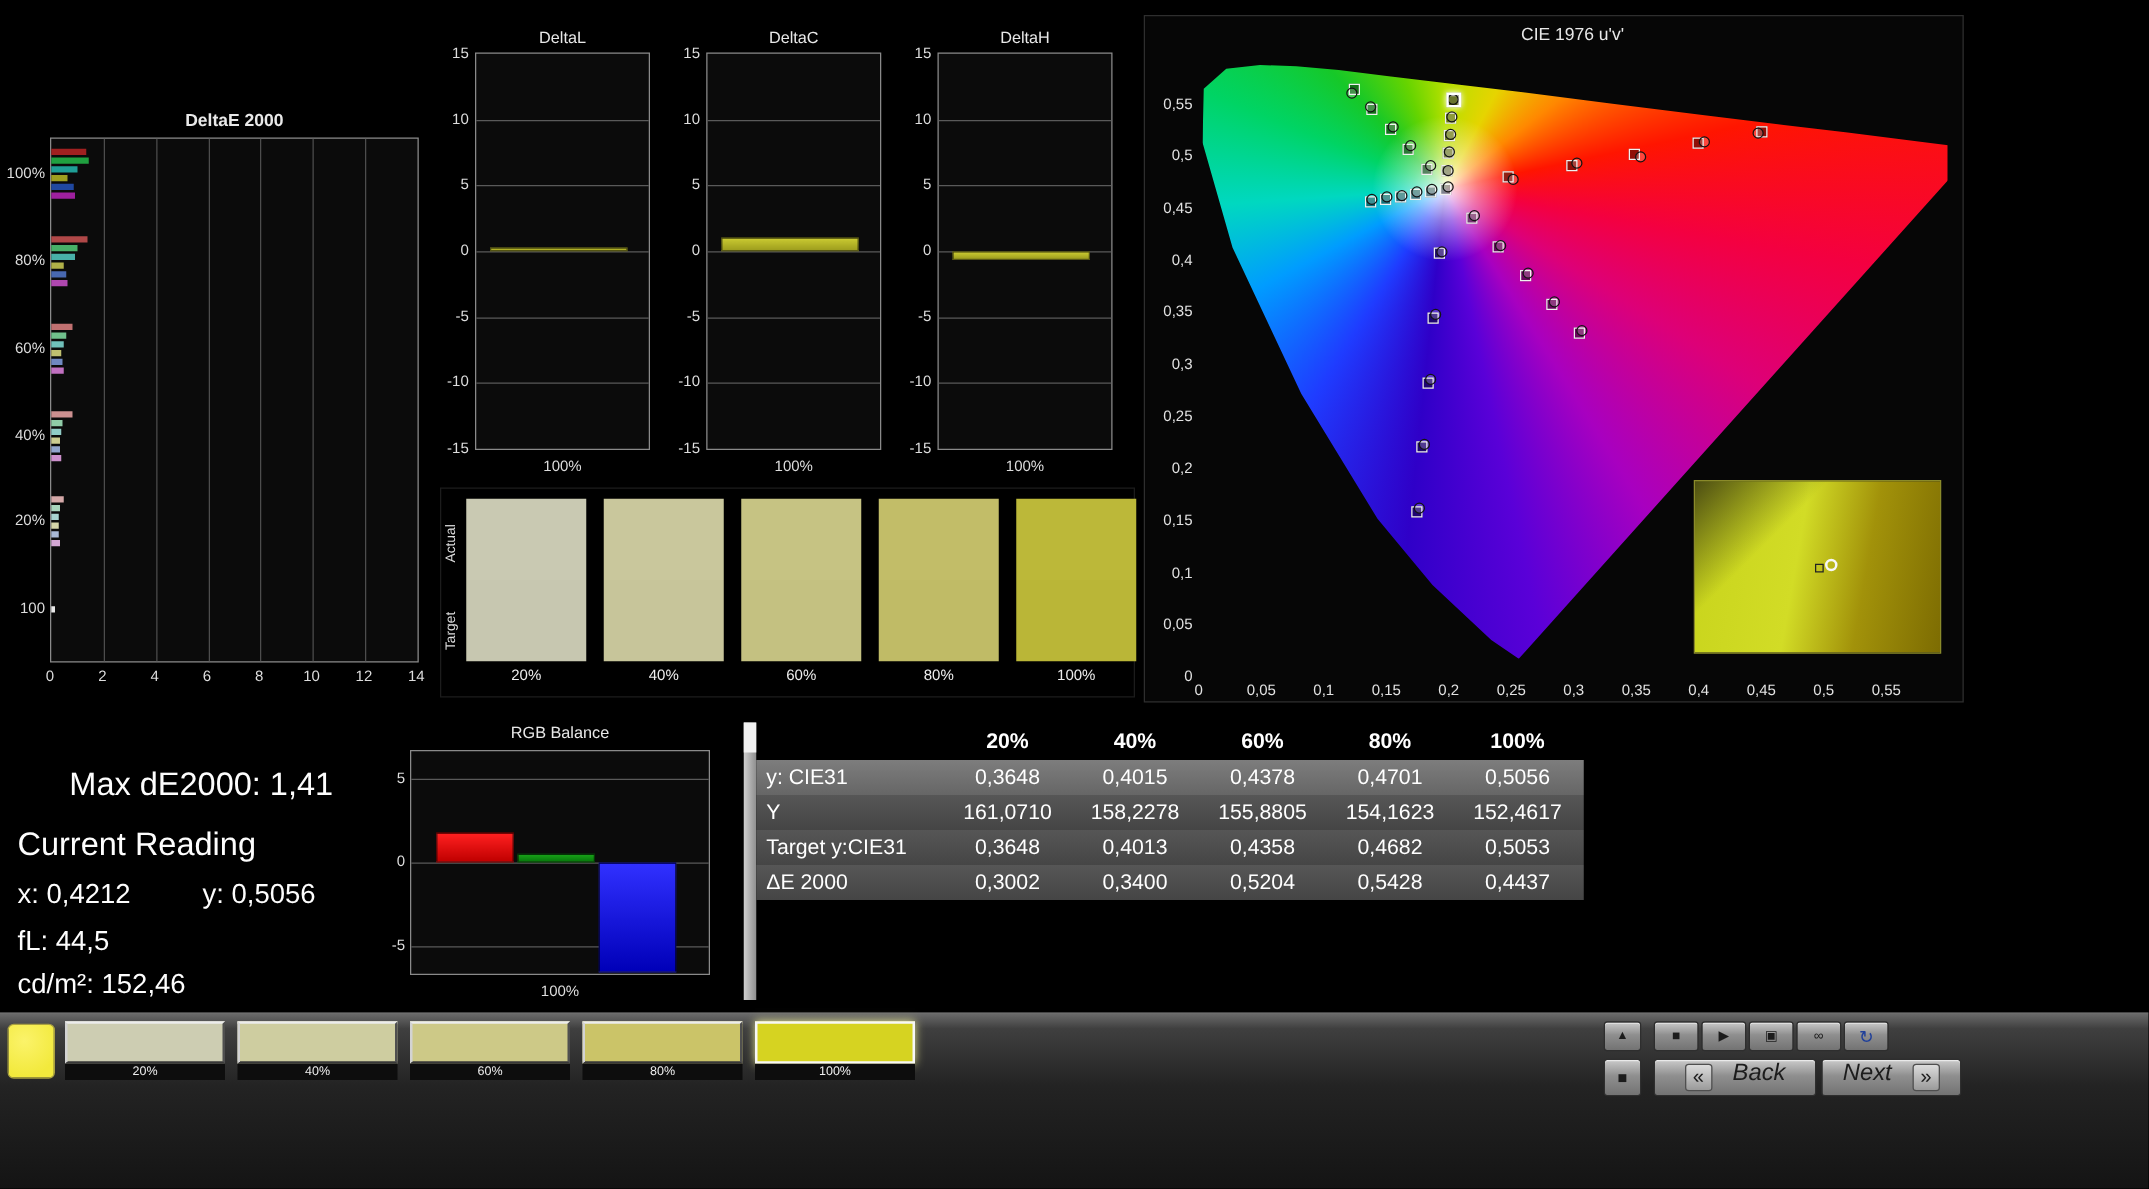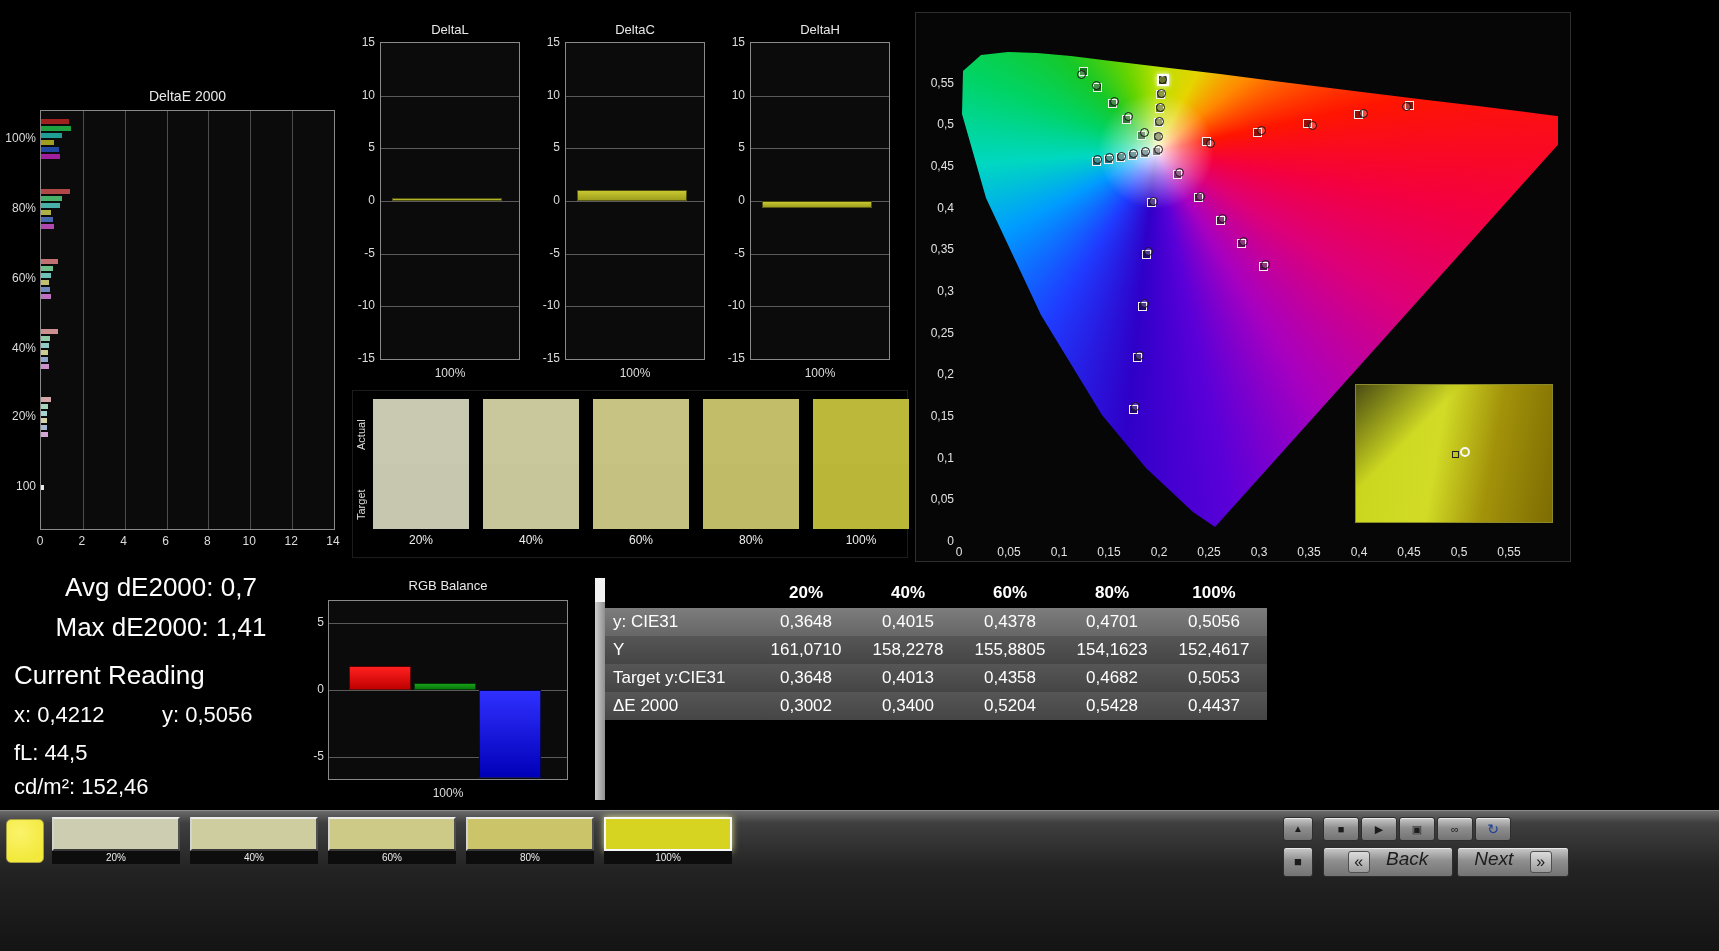--- a/index.html
+++ b/index.html
@@ -92,21 +92,21 @@
   .bn-icon{display:inline-block;width:22px;height:22px;line-height:19px;margin-top:3px;font-size:16px;
     background:linear-gradient(#dcdcdc,#9a9a9a);border:1px solid #4f4f4f;border-radius:3px;vertical-align:top;}
 </style>
 </head>
 <body>
 
 <div class="screen" data-name="calman-saturation-sweeps-screen">
 
 
   <div class="abs" style="left:2px;top:88px;width:340px;height:472px;" data-name="de2000-chart">
-    <div class="panel-title" style="position:absolute;left:38px;top:0;width:295px;" data-name="de2000-chart-title">DeltaE 2000</div>
+    <div class="panel-title" style="position:absolute;left:38px;top:0;width:295px;font-weight:bold;" data-name="de2000-chart-title">DeltaE 2000</div>
     <div class="plot" style="left:38px;top:22px;width:295px;height:420px;" data-name="de2000-plot">
         <div class="vline" data-name="grid-line" style="left: 41.8571px;"></div>
         <div class="vline" data-name="grid-line" style="left: 83.7143px;"></div>
         <div class="vline" data-name="grid-line" style="left: 125.571px;"></div>
         <div class="vline" data-name="grid-line" style="left: 167.429px;"></div>
         <div class="vline" data-name="grid-line" style="left: 209.286px;"></div>
         <div class="vline" data-name="grid-line" style="left: 251.143px;"></div>
         <div class="de-bar" data-name="de-bar" style="top: 8px; width: 28.2536px; background: rgb(160, 32, 32);"></div>
         <div class="de-bar" data-name="de-bar" style="top: 15px; width: 29.5093px; background: rgb(32, 160, 64);"></div>
         <div class="de-bar" data-name="de-bar" style="top: 22px; width: 20.9286px; background: rgb(31, 158, 150);"></div>
@@ -239,20 +239,21 @@
         <div class="sw-big-label" data-name="swatch-label" style="left: 350px;">80%</div>
         <div class="sw-big" data-name="swatch-100%" style="left: 460px;">
           <div class="sw-half" data-name="swatch-actual" style="background: rgb(188, 184, 57);"></div>
           <div class="sw-half" data-name="swatch-target" style="background: rgb(186, 182, 55);"></div>
         </div>
         <div class="sw-big-label" data-name="swatch-label" style="left: 460px;">100%</div>
       </div>
   </div>
 
   <div class="abs cie-panel" data-name="cie-panel" id="cie-panel">
+    <div class="panel-title" style="position:absolute;left:42px;top:6px;width:600px;" data-name="cie-title">CIE 1976 u'v'</div>
     <div class="cie-plot" data-name="cie-plot" id="cie-plot">
       <div class="horseshoe" data-name="cie-gamut-horseshoe"></div>
       <div class="cie-inset" data-name="cie-zoom-inset">
         <div class="inset-circle" data-name="inset-measured-marker"></div>
         <div class="inset-square" data-name="inset-target-marker"></div>
       </div>
     <div class="m-square" data-name="cie-whitepoint-target-marker" style="left: 193.5px; top: 105.5px;"></div>
         <div class="m-circle" data-name="cie-whitepoint-measured-marker" style="left: 195.5px; top: 103.833px;"></div>
         <div class="m-square" data-name="cie-target-marker-red" style="left: 244.1px; top: 96.3333px;"></div>
         <div class="m-square" data-name="cie-target-marker-red" style="left: 294.7px; top: 87.1667px;"></div>
@@ -335,21 +336,20 @@
       <div class="cie-tick" data-name="cie-y-tick" style="left: 4px; width: 34px; text-align: right; top: 229.333px;">0,35</div>
       <div class="cie-tick" data-name="cie-y-tick" style="left: 4px; width: 34px; text-align: right; top: 271px;">0,3</div>
       <div class="cie-tick" data-name="cie-y-tick" style="left: 4px; width: 34px; text-align: right; top: 312.667px;">0,25</div>
       <div class="cie-tick" data-name="cie-y-tick" style="left: 4px; width: 34px; text-align: right; top: 354.333px;">0,2</div>
       <div class="cie-tick" data-name="cie-y-tick" style="left: 4px; width: 34px; text-align: right; top: 396px;">0,15</div>
       <div class="cie-tick" data-name="cie-y-tick" style="left: 4px; width: 34px; text-align: right; top: 437.667px;">0,1</div>
       <div class="cie-tick" data-name="cie-y-tick" style="left: 4px; width: 34px; text-align: right; top: 479.333px;">0,05</div>
       <div class="cie-tick" data-name="cie-y-tick" style="left: 4px; width: 34px; text-align: right; top: 521px;">0</div>
     </div>
 
-  <div class="abs stat-big stat-center" style="top:572px;" data-name="stats-avg-de2000">Avg dE2000: 0,7</div>
   <div class="abs stat-big stat-center" style="top:612px;" data-name="stats-max-de2000">Max dE2000: 1,41</div>
   <div class="abs stat-big" style="left:14px;top:660px;" data-name="current-reading-heading">Current Reading</div>
   <div class="abs stat-med" style="left:14px;top:702px;" data-name="stats-x-value">x: 0,4212</div>
   <div class="abs stat-med" style="left:162px;top:702px;" data-name="stats-y-value">y: 0,5056</div>
   <div class="abs stat-med" style="left:14px;top:740px;" data-name="stats-fl-value">fL: 44,5</div>
   <div class="abs stat-med" style="left:14px;top:774px;" data-name="stats-cdm2-value">cd/m²: 152,46</div>
 
   <div class="abs rgb-panel" data-name="rgb-balance-chart" id="rgb-panel">
     <div class="rgb-title" data-name="rgb-balance-title">RGB Balance</div>
     <div class="rgb-plot" data-name="rgb-balance-plot" id="rgb-plot">

